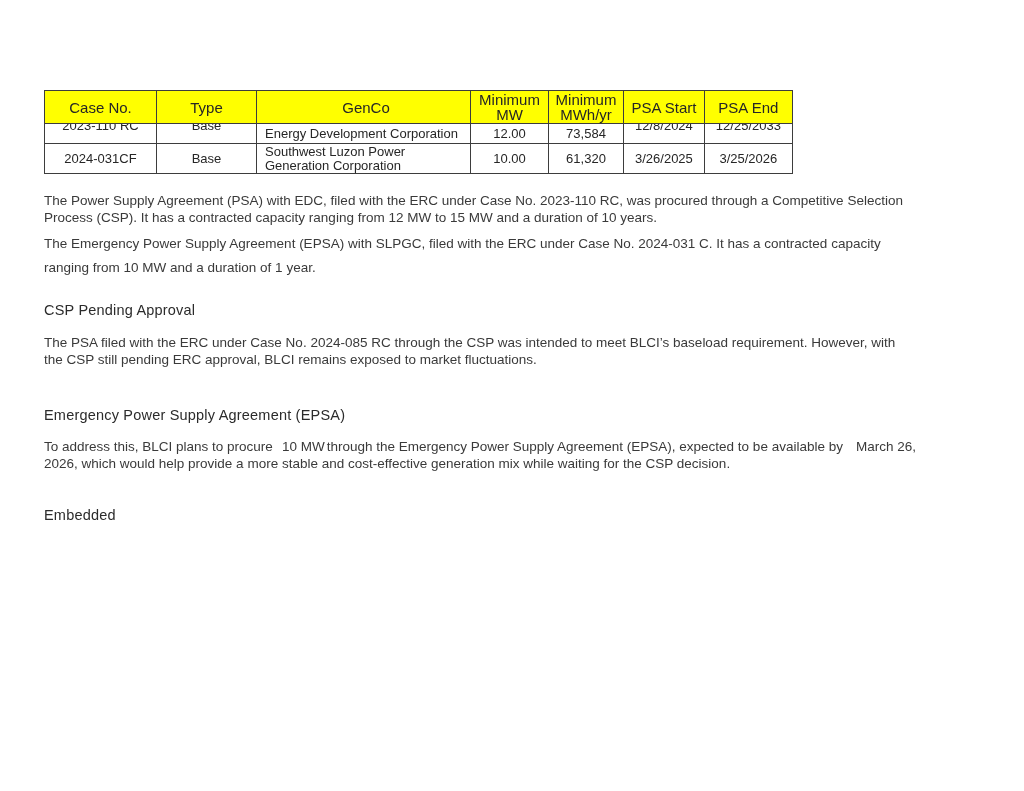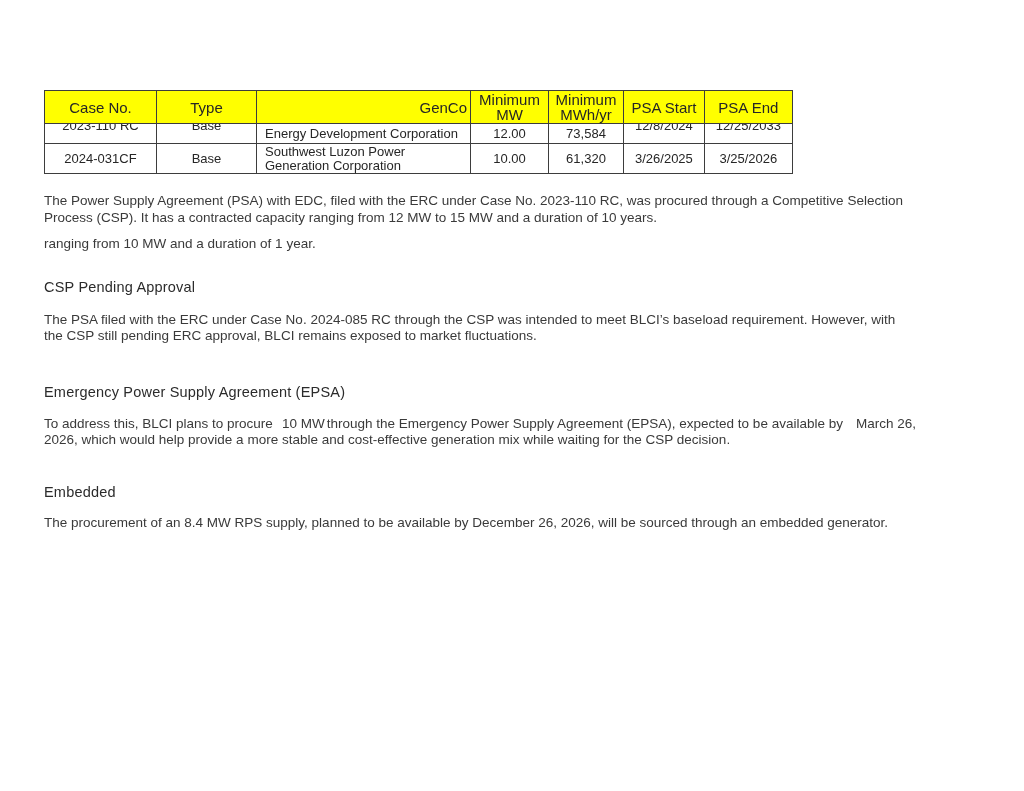--- a/index.html
+++ b/index.html
@@ -30,21 +30,21 @@
   .psa-table th,.psa-table td{
     border:1px solid var(--border-color);
     overflow:hidden;
   }
   .psa-table th{
     background:var(--header-bg);
     font-weight:400;font-size:15px;line-height:15px;
     text-align:center;vertical-align:middle;
     height:32px;padding:1px 3px;color:#262626;
   }
-  .psa-table th.genco-h{text-align:right;padding-left:8px;}
+  .psa-table th.genco-h{text-align:center;padding-left:8px;}
   .psa-table td{
     text-align:center;vertical-align:middle;padding:0 3px;
     line-height:14px;
   }
   .psa-table td.genco{text-align:left;padding-left:8px;}
   tr.r1{height:20px;}
   tr.r2{height:30px;}
   
   td.clipcell{vertical-align:top;padding:0 11px;}
   td.clipcell .clip{overflow:hidden;height:17px;}
@@ -134,36 +134,36 @@
       </tr>
     </tbody>
   </table>
 
   <div class="para p1">
     <div class="line">The Power Supply Agreement (PSA) with EDC, filed with the ERC under Case No. 2023-110 RC, was procured through a Competitive Selection</div>
     <div class="line">Process (CSP). It has a contracted capacity ranging from 12 MW to 15 MW and a duration of 10 years.</div>
   </div>
 
   <div class="para p2">
+    <div class="line">The Emergency Power Supply Agreement (EPSA) with SLPGC, filed with the ERC under Case No. 2024-031 C. It has a contracted capacity</div>
     <div class="line line2">ranging from 10 MW and a duration of 1 year.</div>
   </div>
 
   <div class="sub-heading h-csp">CSP Pending Approval</div>
 
   <div class="para p3">
     <div class="line">The PSA filed with the ERC under Case No. 2024-085 RC through the CSP was intended to meet BLCI’s baseload requirement. However, with</div>
     <div class="line">the CSP still pending ERC approval, BLCI remains exposed to market fluctuations.</div>
   </div>
 
   <div class="sub-heading h-epsa">Emergency Power Supply Agreement (EPSA)</div>
 
   <div class="para p4">
     <div class="line"><span>To address this, BLCI plans to procure</span><span class="ml9">10 MW</span><span class="ml2">through the Emergency Power Supply Agreement (EPSA), expected to be available by</span><span class="ml13">March 26,</span></div>
     <div class="line">2026, which would help provide a more stable and cost-effective generation mix while waiting for the CSP decision.</div>
   </div>
 
   <div class="sub-heading h-emb">Embedded</div>
 
   <div class="para p5">
-    <div class="line">The procurement of an 8.4 MW RPS supply, planned to be available by December 26, 2026, will be sourced through an embedded generator.</div>
   </div>
 
 </div>
 
 </body></html>

